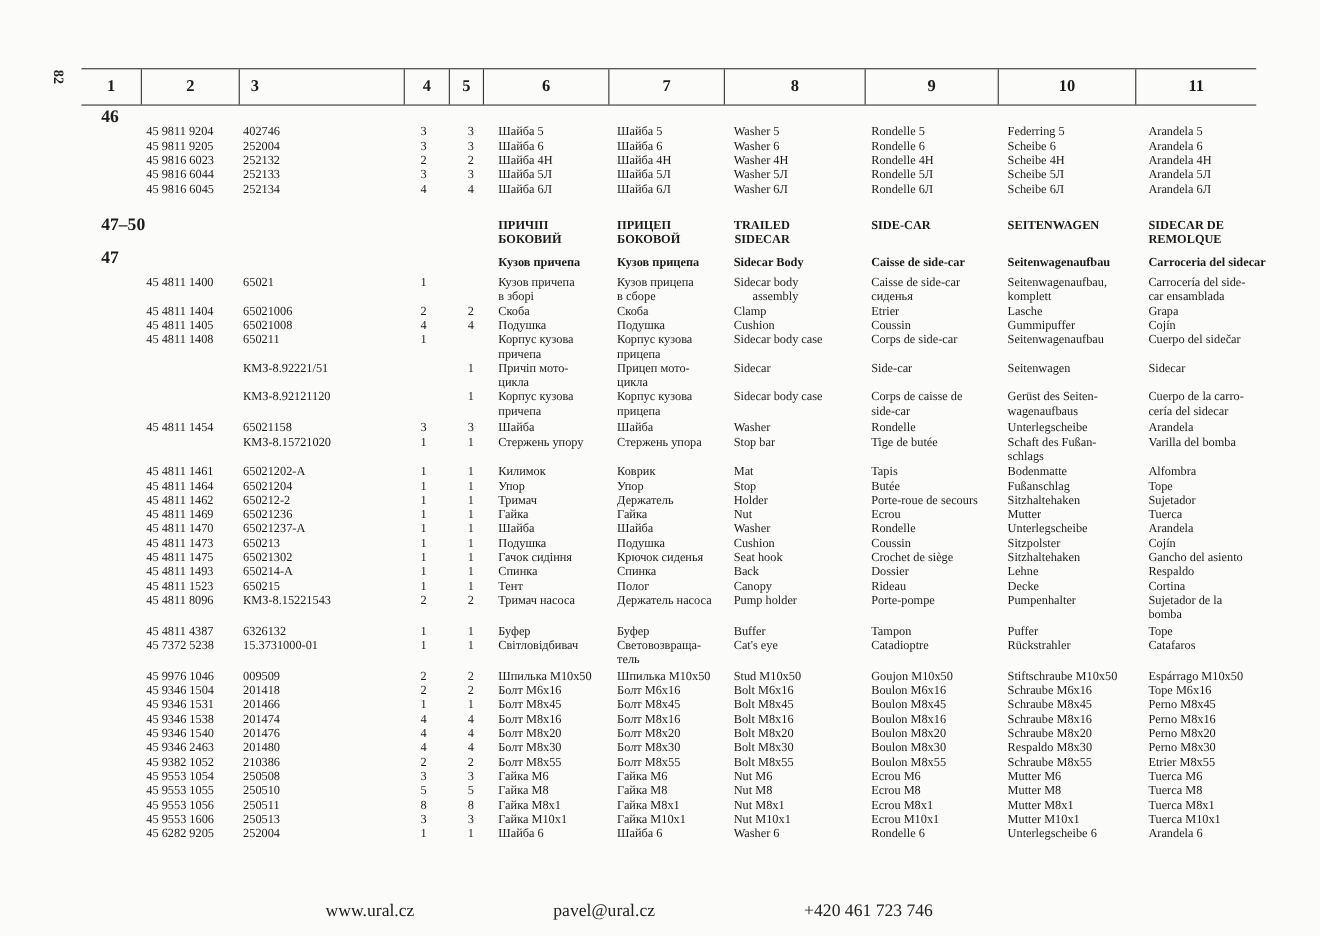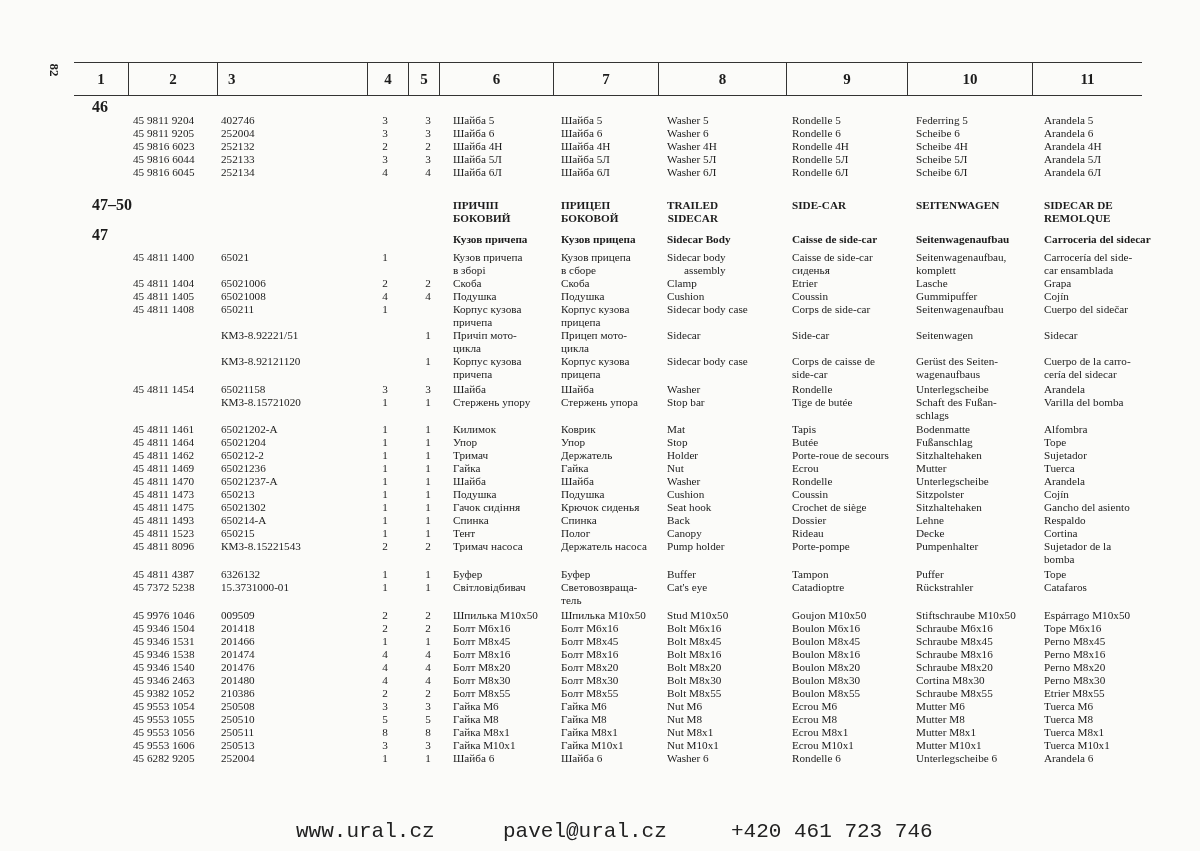--- a/index.html
+++ b/index.html
@@ -34,21 +34,21 @@
   .c.c5 { left: 421px; width: 14px; text-align: center; }
   .c.c6 { left: 453px; }
   .c.c7 { left: 561px; }
   .c.c8 { left: 667px; text-align: right; }
   .c.c9 { left: 792px; }
   .c.c10 { left: 916px; }
   .c.c11 { left: 1044px; }
   .bold .c6, .bold .c7, .bold .c8, .bold .c9, .bold .c10, .bold .c11 { font-weight: bold; }
   .footer {
     position: absolute; top: 820px; left: 0; width: 1200px; height: 24px;
-    font-family: Liberation Mono, monospace; font-size: 21px; color: #222;
+    font-family: Liberation Serif, serif; font-size: 16px; color: #222;
   }
   .footer span { position: absolute; top: 0; }
 </style>
 </head>
 <body>
 
 <div class="page-num">82</div>
 
 <div class="hdr">
   <div class="hc first" style="left:0;width:54px">1</div>
@@ -452,21 +452,21 @@
     </div>
     <div class="row" style="top: 674px;">
       <span class="c c2">45 9346 2463</span>
       <span class="c c3">201480</span>
       <span class="c c4">4</span>
       <span class="c c5">4</span>
       <span class="c c6"><span>Болт М8x30</span></span>
       <span class="c c7"><span>Болт М8x30</span></span>
       <span class="c c8"><span>Bolt M8x30</span></span>
       <span class="c c9"><span>Boulon M8x30</span></span>
-      <span class="c c10"><span>Cortina M8x30</span></span>
+      <span class="c c10"><span>Respaldo M8x30</span></span>
       <span class="c c11"><span>Perno M8x30</span></span>
     </div>
     <div class="row" style="top: 687px;">
       <span class="c c2">45 9382 1052</span>
       <span class="c c3">210386</span>
       <span class="c c4">2</span>
       <span class="c c5">2</span>
       <span class="c c6"><span>Болт М8x55</span></span>
       <span class="c c7"><span>Болт М8x55</span></span>
       <span class="c c8"><span>Bolt M8x55</span></span>

